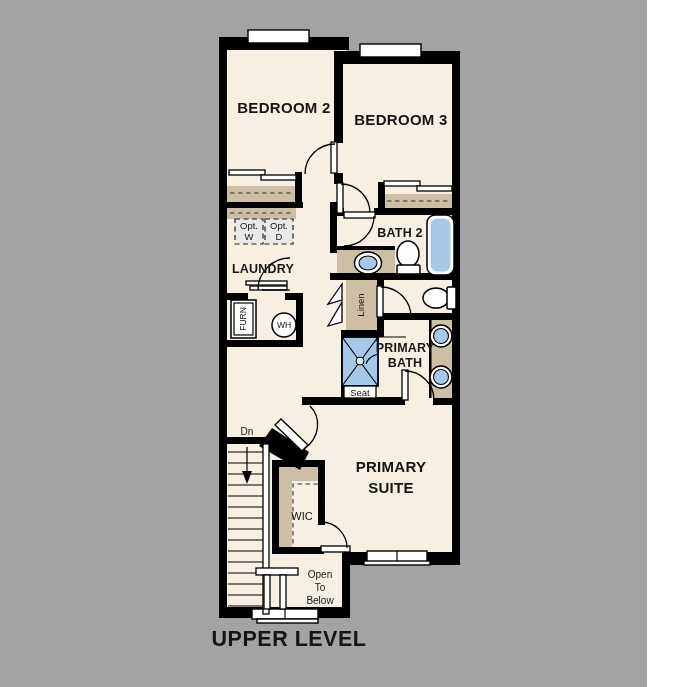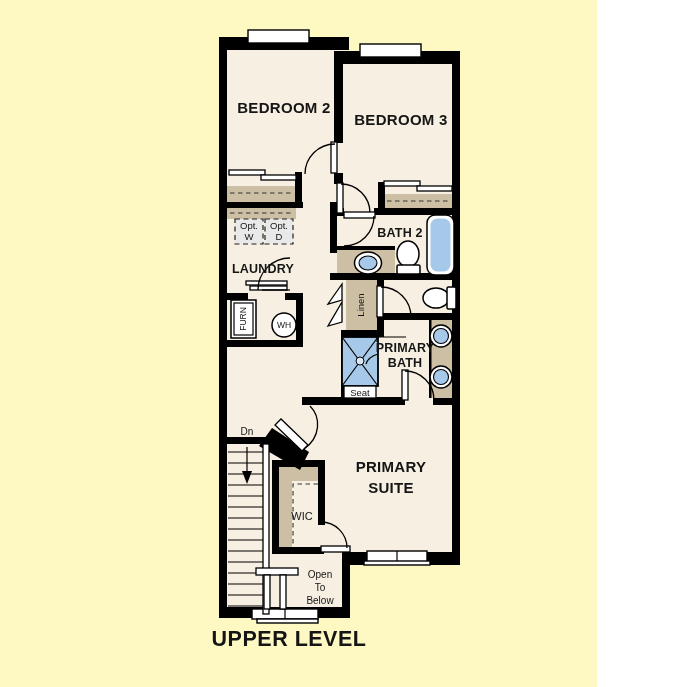--- a/index.html
+++ b/index.html
@@ -1,16 +1,16 @@
 <!DOCTYPE html>
 <html><head>
 <meta charset="utf-8">
 <style>
   html,body{margin:0;padding:0;background:#ffffff;}
-  .stage{position:relative;width:597px;height:687px;background:#fef9c3;overflow:hidden;
+  .stage{position:relative;width:647px;height:687px;background:#a3a3a3;overflow:hidden;
          font-family:"Liberation Sans", sans-serif;}
   svg{position:absolute;left:0;top:0;}
   .wall{fill:#000000;}
   .floor{fill:#f7efe1;}
   .tan{fill:#ccbfa3;}
   .gray-box{fill:#e9e9e9;stroke:#222;stroke-width:1.2;stroke-dasharray:5 3.5;}
   .win{fill:#ffffff;stroke:#000;stroke-width:1.4;}
   .leaf{fill:#ffffff;stroke:#000;stroke-width:1.3;}
   .arc{fill:none;stroke:#000;stroke-width:1.3;}
   .thin{fill:none;stroke:#000;stroke-width:1.2;}

